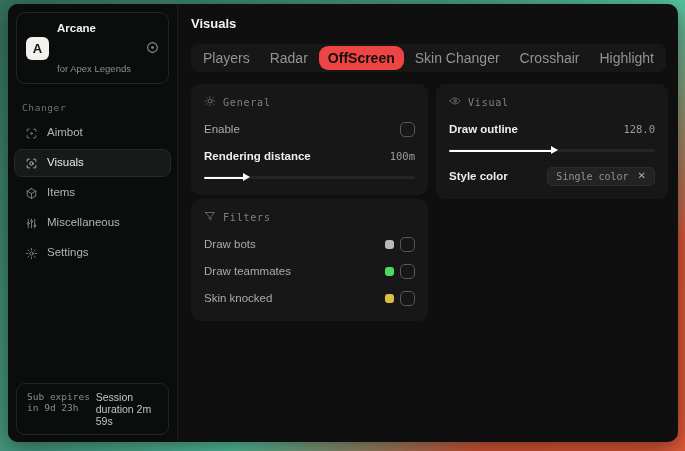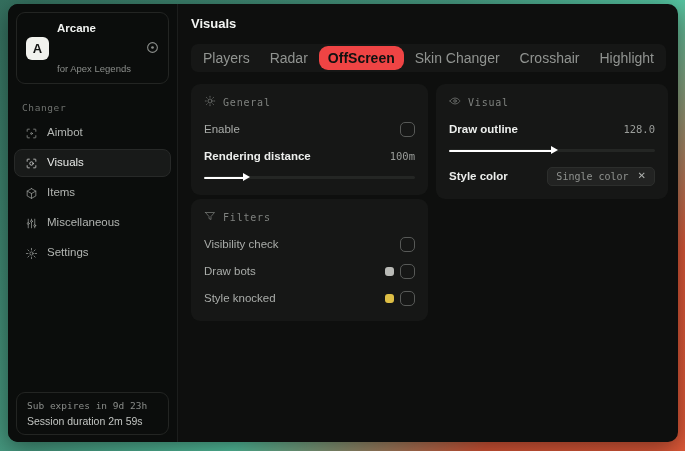--- a/index.html
+++ b/index.html
@@ -42,21 +42,21 @@
     border-radius:8px; border:1px solid transparent;
     color:#b2b5b2; font-size:11.5px; cursor:pointer;
   }
   .nav-item.active { background:#181a19; border-color:#272928; color:#e8eae8; }
   .nav-icon { width:14px; height:14px; display:flex; align-items:center; justify-content:center; }
   .nav-icon svg { width:13px; height:13px; stroke:#9a9d9a; stroke-width:1.4; fill:none; stroke-linecap:round; stroke-linejoin:round; }
   .nav-item.active .nav-icon svg { stroke:#dfe1df; }
   .spacer { flex:1; }
   .sub-box {
     margin:0 8px 7px 8px; border:1px solid #232523; border-radius:9px;
-    padding:7px 10px; display:flex; flex-direction:column; gap:4px;
+    padding:7px 10px; display:flex; flex-direction:row; gap:4px;
   }
   .sub-line1 { color:#8a8d8a; font-size:9.5px; font-family:"DejaVu Sans Mono", monospace; }
   .sub-line2 { color:#c2c5c2; font-size:10.5px; }
   
   .main { flex:1; padding:12px 10px 12px 13px; display:flex; flex-direction:column; }
   .page-title { color:#f2f4f2; font-size:13px; font-weight:700; margin-bottom:13px; }
   .tabbar {
     display:inline-flex; align-self:flex-start; align-items:center;
     background:#161716; border-radius:7px; padding:2px 3px; gap:2px; margin-bottom:12px;
   }
@@ -229,34 +229,35 @@
         <div class="panel">
           <div class="panel-header">
             <span>
               <svg viewBox="0 0 24 24">
                   <path d="M3 5h18l-7 8v6l-4-2v-4L3 5z"></path>
                 </svg>
             </span>
             <span>Filters</span>
           </div>
           <div class="row">
-            <span class="lbl">Visibility check</span>
-            <span class="ctrl-group">
-              <span class="checkbox"></span>
-            </span>
-          </div>
-          <div class="row">
             <span class="lbl">Draw bots</span>
             <span class="ctrl-group">
               <span class="swatch" style="background: rgb(185, 186, 182);"></span>
               <span class="checkbox"></span>
             </span>
           </div>
           <div class="row">
-            <span class="lbl">Style knocked</span>
+            <span class="lbl">Draw teammates</span>
+            <span class="ctrl-group">
+              <span class="swatch" style="background: rgb(79, 217, 99);"></span>
+              <span class="checkbox"></span>
+            </span>
+          </div>
+          <div class="row">
+            <span class="lbl">Skin knocked</span>
             <span class="ctrl-group">
               <span class="swatch" style="background: rgb(221, 190, 69);"></span>
               <span class="checkbox"></span>
             </span>
           </div>
         </div>
       </div>
 
       <div class="col col-right">
 

